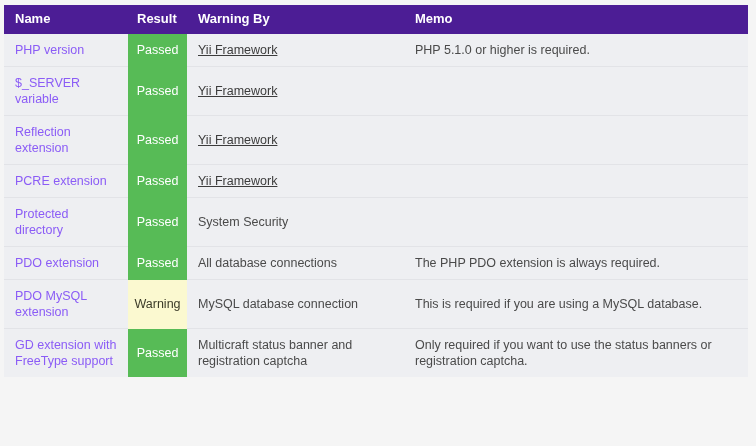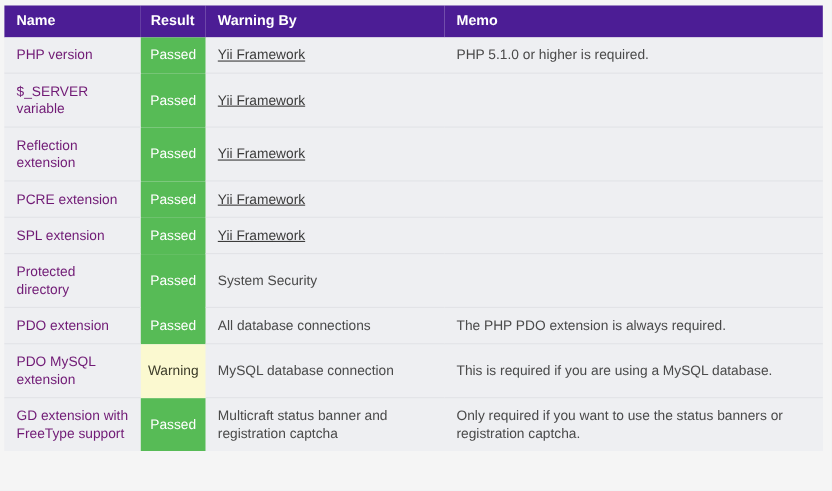--- a/index.html
+++ b/index.html
@@ -57,21 +57,21 @@
     border-top: 1px solid #e2e3e7;
     padding: 8px 10px 8px 11px;
     vertical-align: middle;
     line-height: 16px;
   }
   tbody tr:first-child td {
     border-top: 0;
   }
 
   tbody td.cell-name {
-    color: #701a75;
+    color: #8b5cf6;
   }
 
   tbody td.cell-result {
     padding: 0;
     border-top: 0;
     text-align: center;
     vertical-align: middle;
     font-size: 12.5px;
     background: transparent;
   }
@@ -132,26 +132,20 @@
           <td class="cell-reqby"><a class="req-link" href="#">Yii Framework</a></td>
           <td class="cell-memo"></td>
         </tr>
         <tr>
           <td class="cell-name nowrap-cell">PCRE extension</td>
           <td class="cell-result passed">Passed</td>
           <td class="cell-reqby"><a class="req-link" href="#">Yii Framework</a></td>
           <td class="cell-memo"></td>
         </tr>
         <tr>
-          <td class="cell-name nowrap-cell">SPL extension</td>
-          <td class="cell-result passed">Passed</td>
-          <td class="cell-reqby"><a class="req-link" href="#">Yii Framework</a></td>
-          <td class="cell-memo"></td>
-        </tr>
-        <tr>
           <td class="cell-name nowrap-cell">Protected directory</td>
           <td class="cell-result passed">Passed</td>
           <td class="cell-reqby"><span class="req-plain">System Security</span></td>
           <td class="cell-memo"></td>
         </tr>
         <tr>
           <td class="cell-name nowrap-cell">PDO extension</td>
           <td class="cell-result passed">Passed</td>
           <td class="cell-reqby"><span class="req-plain">All database connections</span></td>
           <td class="cell-memo">The PHP PDO extension is always required.</td>

